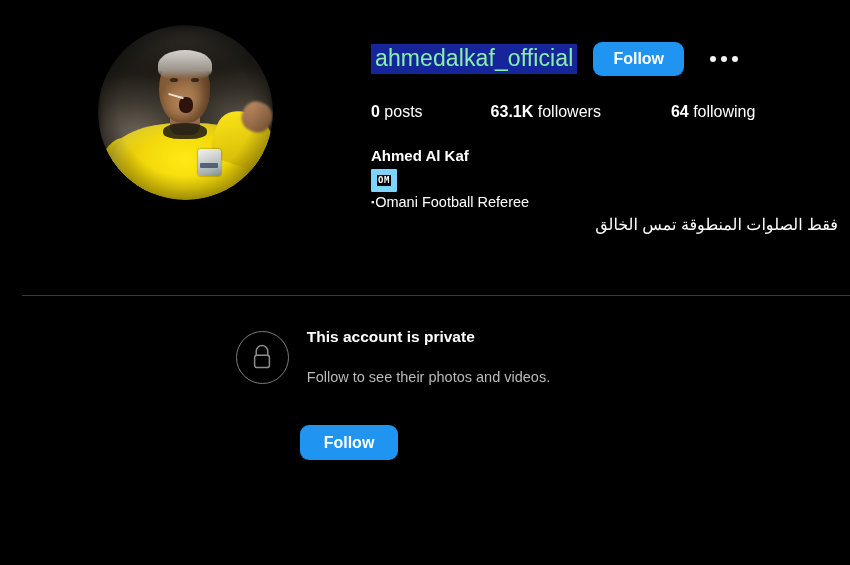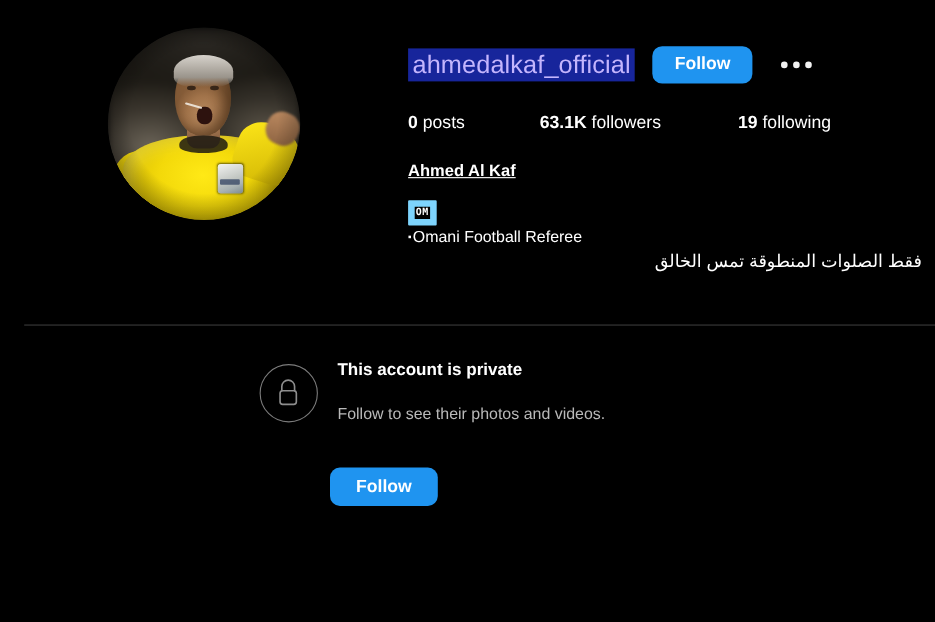--- a/index.html
+++ b/index.html
@@ -240,21 +240,21 @@
     display: flex;
     align-items: center;
     gap: 16px;
     height: 36px;
   }
 
   .username {
     font-size: 23px;
     font-weight: 400;
     letter-spacing: .1px;
-    color: #c4b5fd;
+    color: #86efac;
     background: #17259b;               
     padding: 3px 4px 4px 4px;
     line-height: 1;
     white-space: nowrap;
   }
 
   .follow-btn-top {
     background: #1f94f0;
     color: #ffffff;
     border: none;
@@ -300,22 +300,21 @@
   
   .bio {
     margin-top: 24px;
     font-size: 14.5px;
     line-height: 21px;
     color: #ffffff;
   }
   .bio-name {
     font-weight: 700;
     font-size: 15px;
-    margin-bottom: 16px;
-    text-decoration: underline;
+    margin-bottom: 3px;
   }
   .bio-flag {
     font-family: "DejaVu Sans Mono", monospace;
     font-size: 9px;
     font-weight: 700;
     letter-spacing: .5px;
     border: 6px solid #7dd3fc;
     border-radius: 1px;
     padding: 0px 1px;
     line-height: 11px;
@@ -450,21 +449,21 @@
     <div class="stats-row">
       <div class="stat stat-posts">
         <b>0</b>
         <span>posts</span>
       </div>
       <div class="stat stat-followers">
         <b>63.1K</b>
         <span>followers</span>
       </div>
       <div class="stat stat-following">
-        <b>19</b>
+        <b>64</b>
         <span>following</span>
       </div>
     </div>
 
     <div class="bio">
       <div class="bio-name">Ahmed Al Kaf</div>
 
       <div class="bio-line">
         <span class="bio-flag">OM</span>
       </div>

